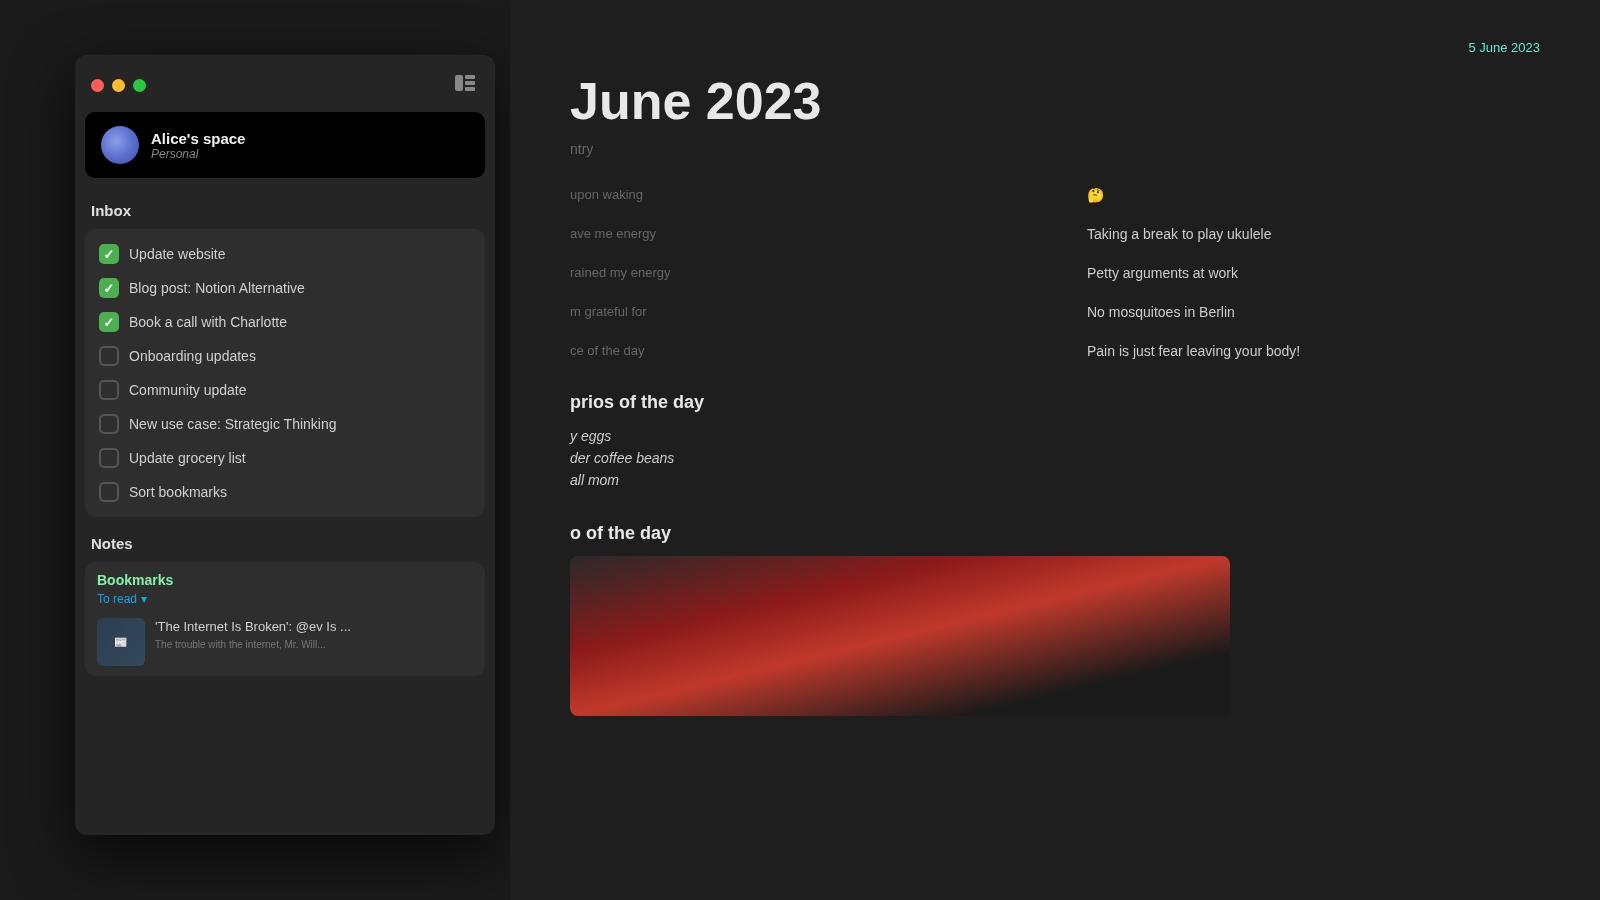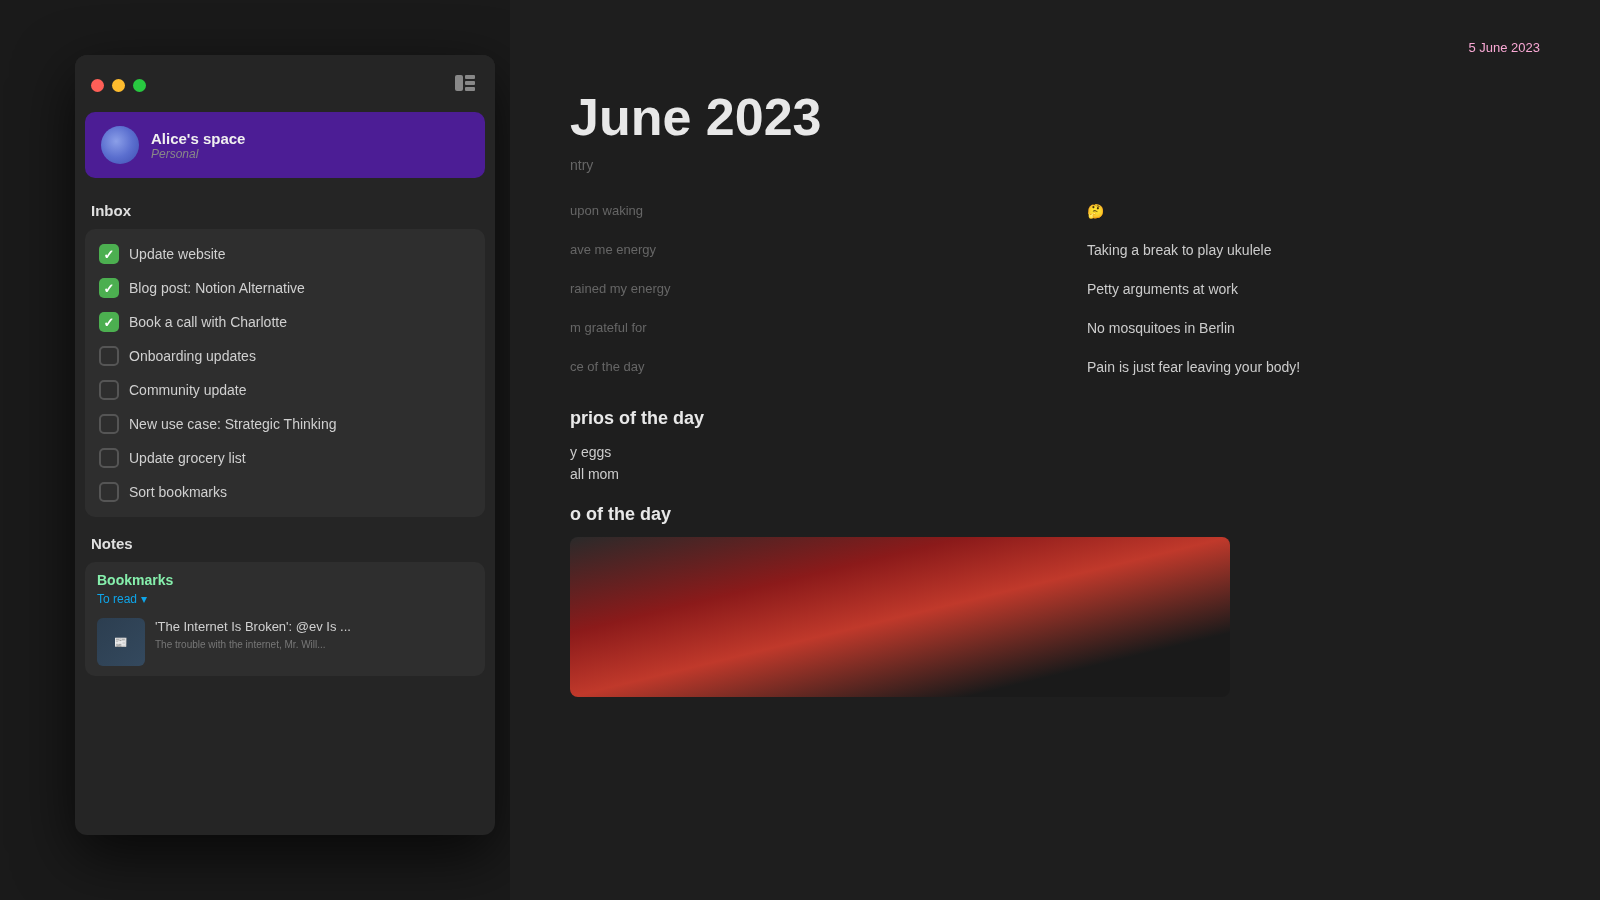--- a/index.html
+++ b/index.html
@@ -20,23 +20,23 @@
       top: 0;
       right: 0;
       bottom: 0;
       background: #1e1e1e;
       padding: 40px 60px;
       overflow: hidden;
     }
 
     .main-date-small {
       text-align: right;
-      color: #f9a8d4;
+      color: #5eead4;
       font-size: 13px;
-      margin-bottom: 32px;
+      margin-bottom: 16px;
     }
 
     .main-title {
       font-size: 52px;
       font-weight: 700;
       color: #e8e8e8;
       margin-bottom: 10px;
     }
 
     .main-subtitle {
@@ -65,21 +65,22 @@
 
     .main-section-title {
       font-size: 18px;
       font-weight: 700;
       color: #e8e8e8;
       margin-bottom: 12px;
     }
 
     .prios-list {
       list-style: none;
-      margin-bottom: 19px;
+      margin-bottom: 32px;
+      font-style: italic;
     }
 
     .prios-list li {
       color: #ccc;
       font-size: 14px;
       padding: 3px 0;
     }
 
     .photo-of-day {
       width: 660px;
@@ -141,21 +142,21 @@
       color: #888;
       font-size: 18px;
       cursor: pointer;
       padding: 4px;
       border-radius: 4px;
     }
 
     
     .workspace-card {
       margin: 0 10px 16px 10px;
-      background: #4c1d95;
+      background: #000000;
       border-radius: 10px;
       padding: 14px 16px;
       display: flex;
       align-items: center;
       gap: 12px;
       flex-shrink: 0;
     }
 
     .workspace-avatar {
       width: 38px;
@@ -447,20 +448,21 @@
       <div class="main-label">ce of the day</div>
     </div>
     <div>
       <div class="main-value">Pain is just fear leaving your body!</div>
     </div>
   </div>
 
   <div class="main-section-title">prios of the day</div>
   <ul class="prios-list">
     <li class="main-value">y eggs</li>
+    <li class="main-value">der coffee beans</li>
     <li class="main-value">all mom</li>
   </ul>
 
   <div class="main-section-title">o of the day</div>
   <div class="photo-of-day">
     <div class="photo-inner"></div>
   </div>
 </div>
 
 </body></html>

